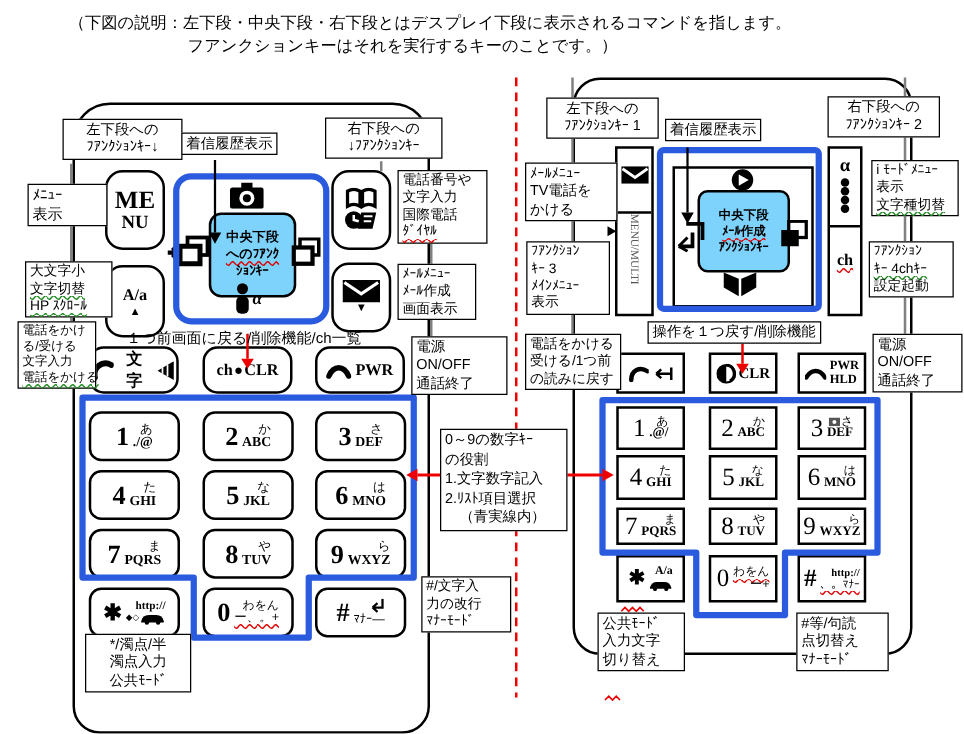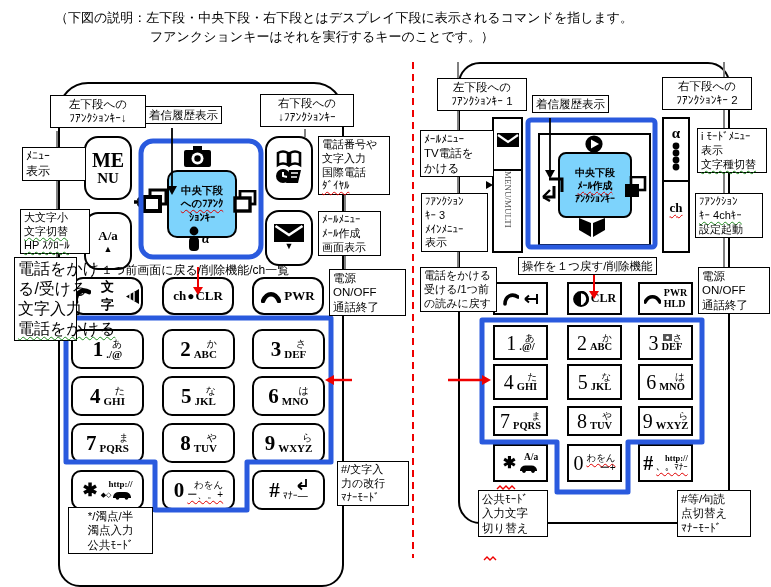--- a/index.html
+++ b/index.html
@@ -495,21 +495,21 @@
       <div>電話番号や</div>
       <div>文字入力</div>
       <div>国際電話</div>
       <div class="u-red">ﾀﾞｲﾔﾙ</div>
     </div>
   <div class="lbl" style="left:318px;top:211px;width:55px;font-size:11px;">
       <div>ﾒｰﾙﾒﾆｭｰ</div>
       <div>ﾒｰﾙ作成</div>
       <div>画面表示</div>
     </div>
-  <div class="lbl" style="left:14px;top:257px;width:55px;font-size:16px;">
+  <div class="lbl" style="left:14px;top:257px;width:55px;font-size:10px;">
       <div>電話をかけ</div>
       <div>る/受ける</div>
       <div>文字入力</div>
       <div class="u-green">電話をかける</div>
     </div>
   <div class="lbl" style="left:329px;top:269px;width:69px;font-size:11.5px;">
       <div>電源</div>
       <div>ON/OFF</div>
       <div>通話終了</div>
     </div>
@@ -518,20 +518,27 @@
       <div>*/濁点/半</div>
       <div>濁点入力</div>
       <div>公共ﾓｰﾄﾞ</div>
     </div>
   <div class="lbl" style="left:337px;top:461px;width:64px;font-size:11px;">
       <div>#/文字入</div>
       <div>力の改行</div>
       <div>ﾏﾅｰﾓｰﾄﾞ</div>
     </div>
 
+  <div class="lbl" style="left:352px;top:343px;width:94px;line-height:1.35;">
+      <div>0～9の数字ｷｰ</div>
+      <div>の役割</div>
+      <div>1.文字数字記入</div>
+      <div>2.ﾘｽﾄ項目選択</div>
+      <div>　（青実線内）</div>
+    </div>
 
   <div class="lbl ctr" style="left:437px;top:78px;width:82px;">
       <div>左下段への</div>
       <div>ﾌｱﾝｸｼｮﾝｷｰ 1</div>
     </div>
   <div class="lbl ctr" style="left:662px;top:77px;width:82px;">
       <div>右下段への</div>
       <div>ﾌｱﾝｸｼｮﾝｷｰ 2</div>
     </div>
   <div class="lbl" style="left:532px;top:95px;">着信履歴表示</div>
@@ -565,19 +572,19 @@
       <div>電源</div>
       <div>ON/OFF</div>
       <div>通話終了</div>
     </div>
   <div class="lbl" style="left:518px;top:257px;font-size:11.5px;">操作を１つ戻す/削除機能</div>
   <div class="lbl" style="left:478px;top:490px;width:62px;">
       <div>公共ﾓｰﾄﾞ</div>
       <div>入力文字</div>
       <div>切り替え</div>
     </div>
-  <div class="lbl" style="left:637px;top:490px;width:66px;margin-left:40px;">
+  <div class="lbl" style="left:637px;top:490px;width:66px;">
       <div>#等/句読</div>
       <div>点切替え</div>
       <div>ﾏﾅｰﾓｰﾄﾞ</div>
     </div>
 
 </div>
 
 </body></html>

